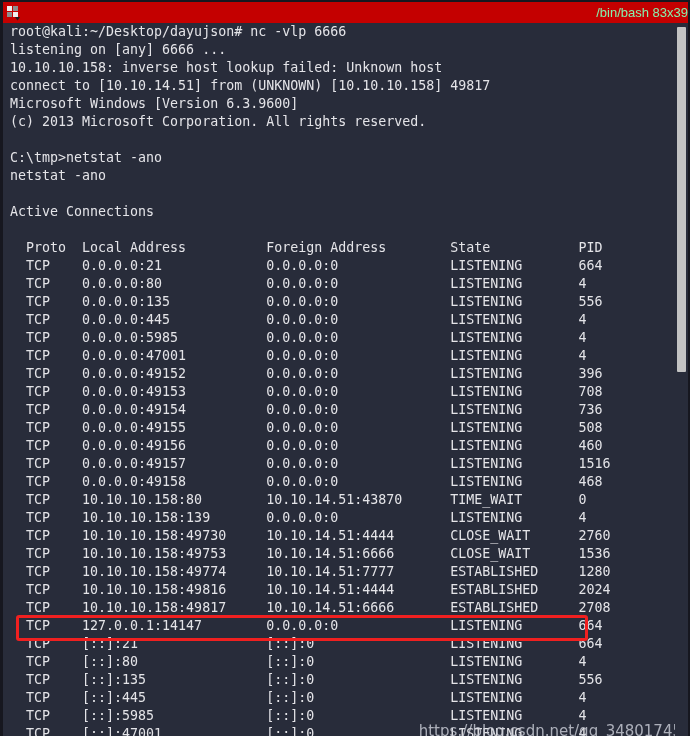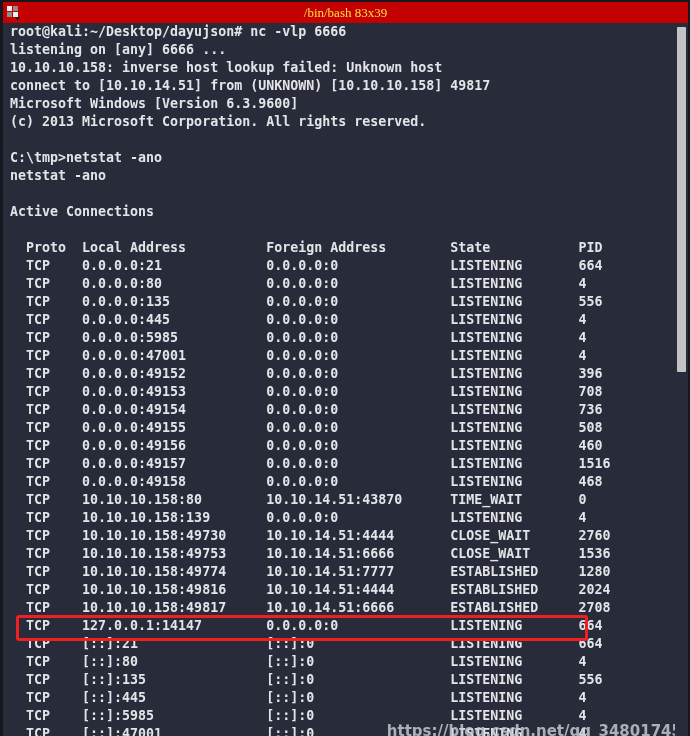--- a/index.html
+++ b/index.html
@@ -40,36 +40,35 @@
     width: 19px;
     height: 19px;
     margin-left: 1px;
     position: relative;
     flex: 0 0 auto;
   }
   #titlebar-icon svg { display: block; }
   #titlebar-title {
     position: absolute;
     left: 0; right: 0;
-    text-align: center;
-    font-family: Liberation Serif, serif;
+    text-align: right;
+    font-family: Liberation Sans, sans-serif;
     font-size: 13px;
     line-height: 21px;
-    color: #fde047;
+    color: #86efac;
     letter-spacing: 0px;
     pointer-events: none;
   }
 
   
   #terminal {
     position: relative;
     height: 713px;
     background: #282c3a;
     overflow: hidden;
-    font-weight: bold;
   }
 
   #screen {
     position: absolute;
     top: 0;
     left: 7px;
     right: 0;
     font-family: "DejaVu Sans Mono", "Liberation Mono", monospace;
     font-size: 13.3px;
     line-height: 18px;

